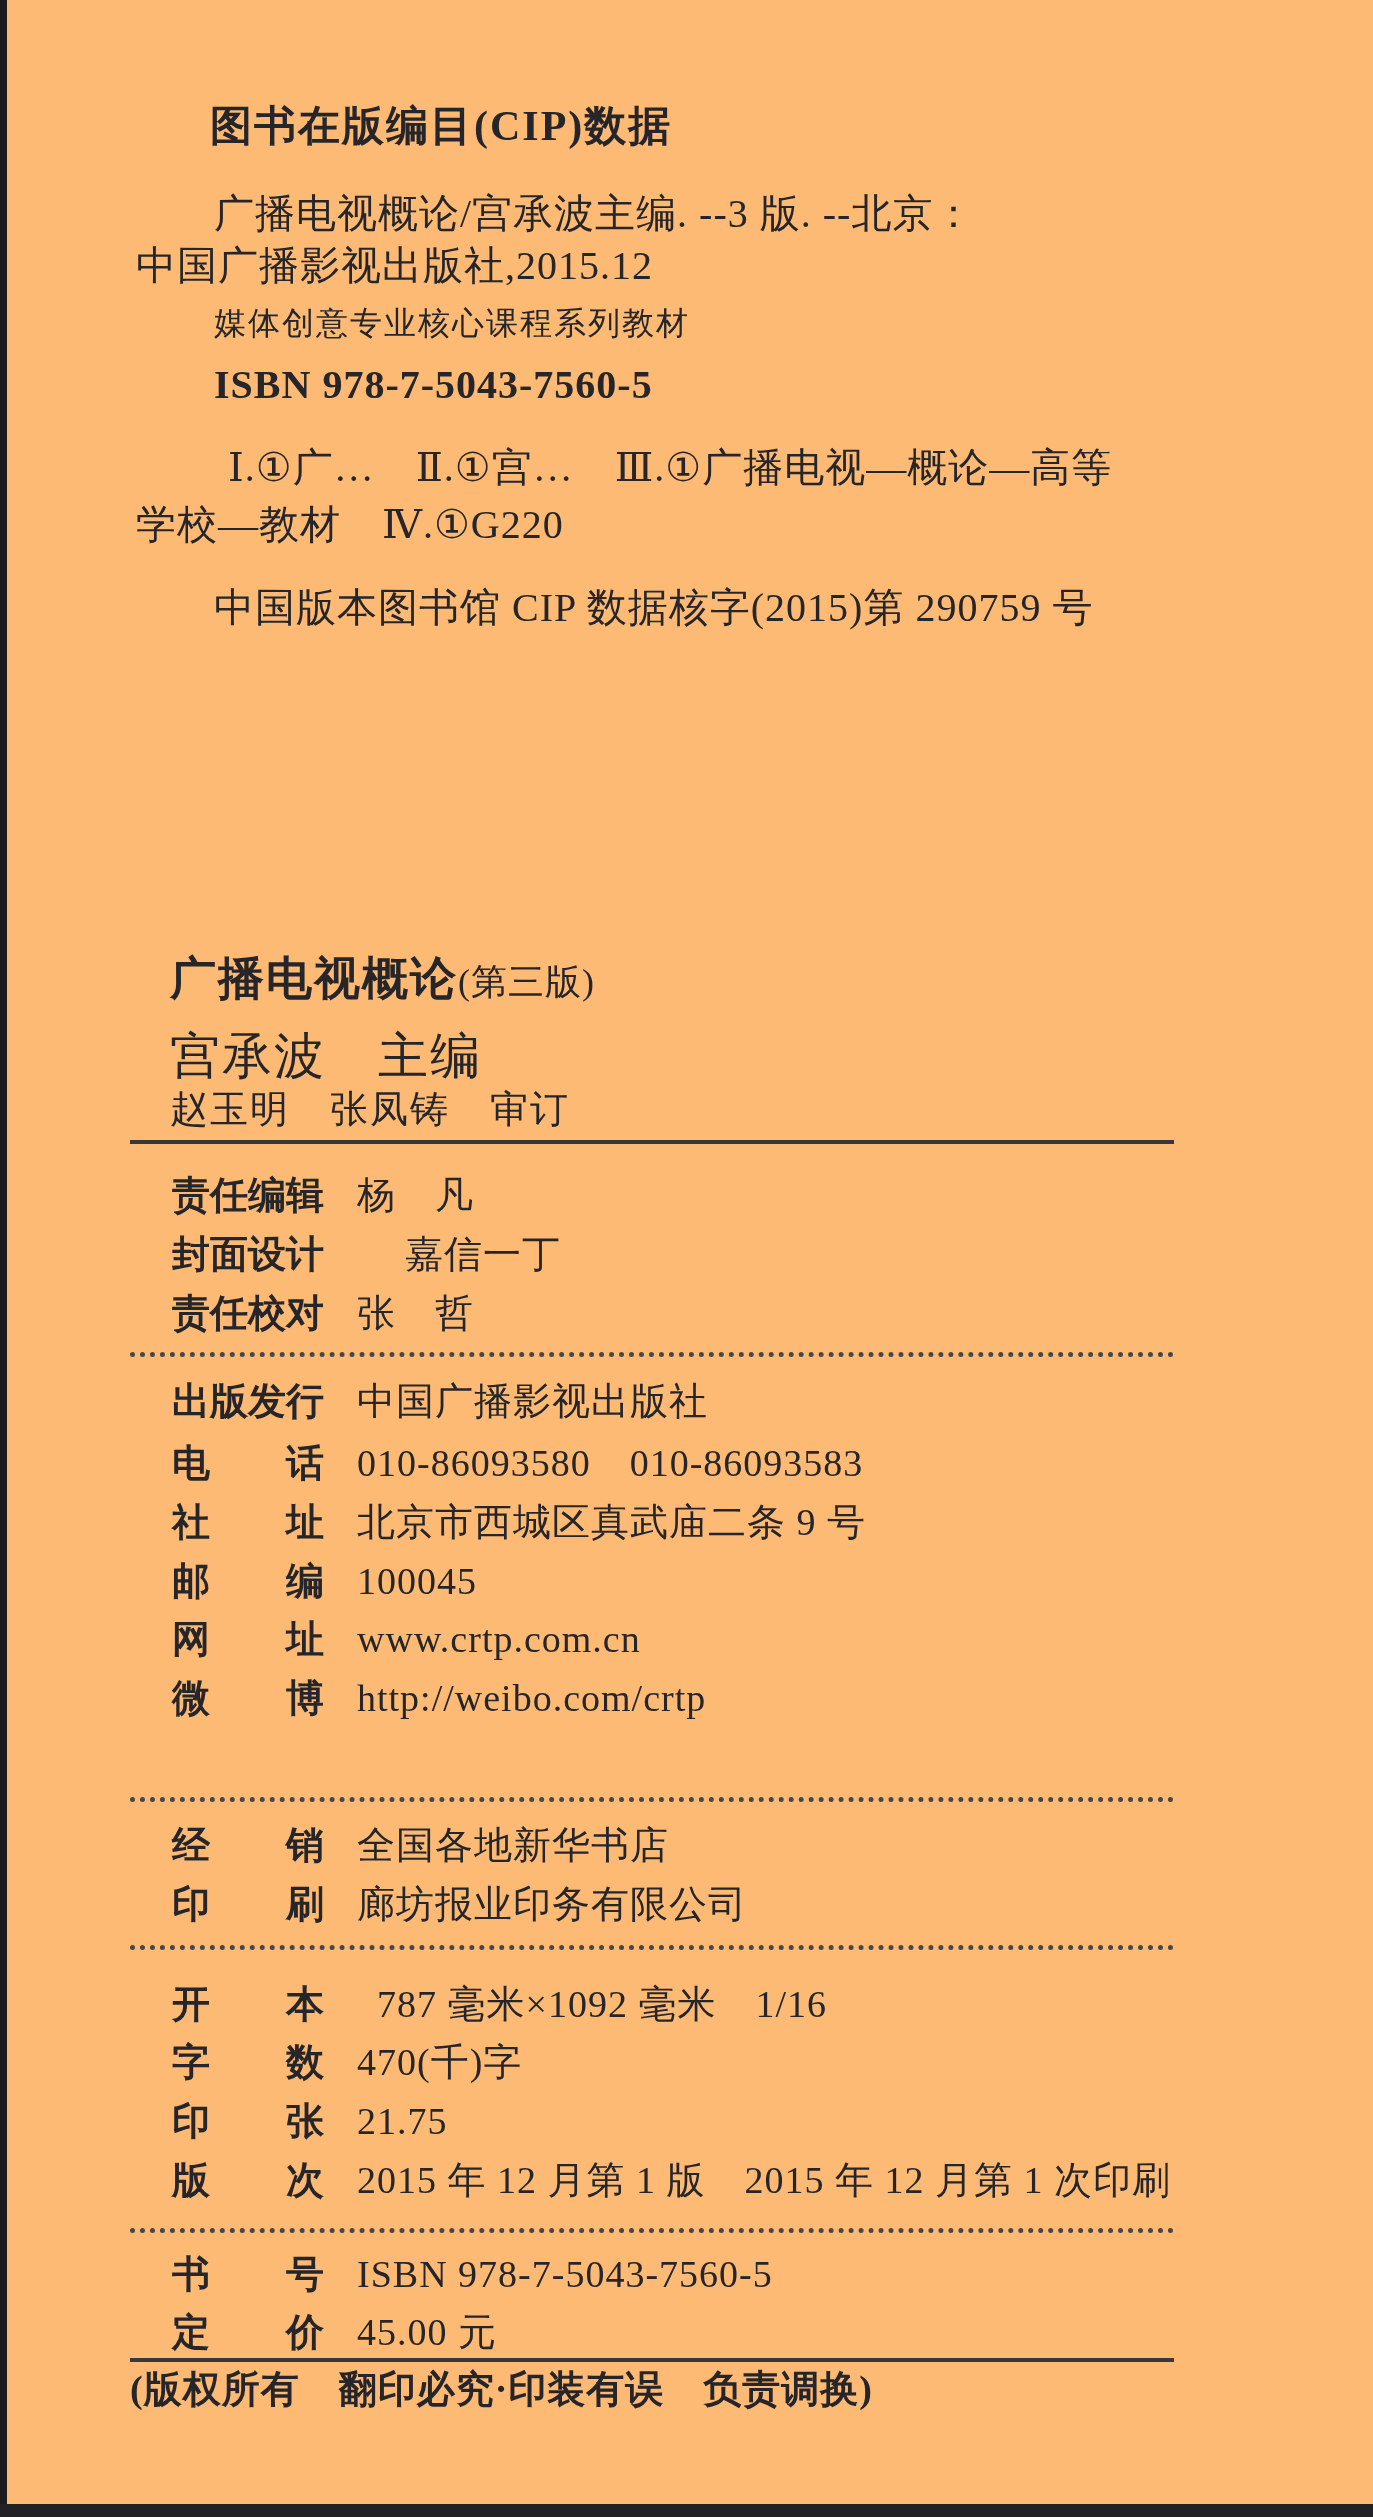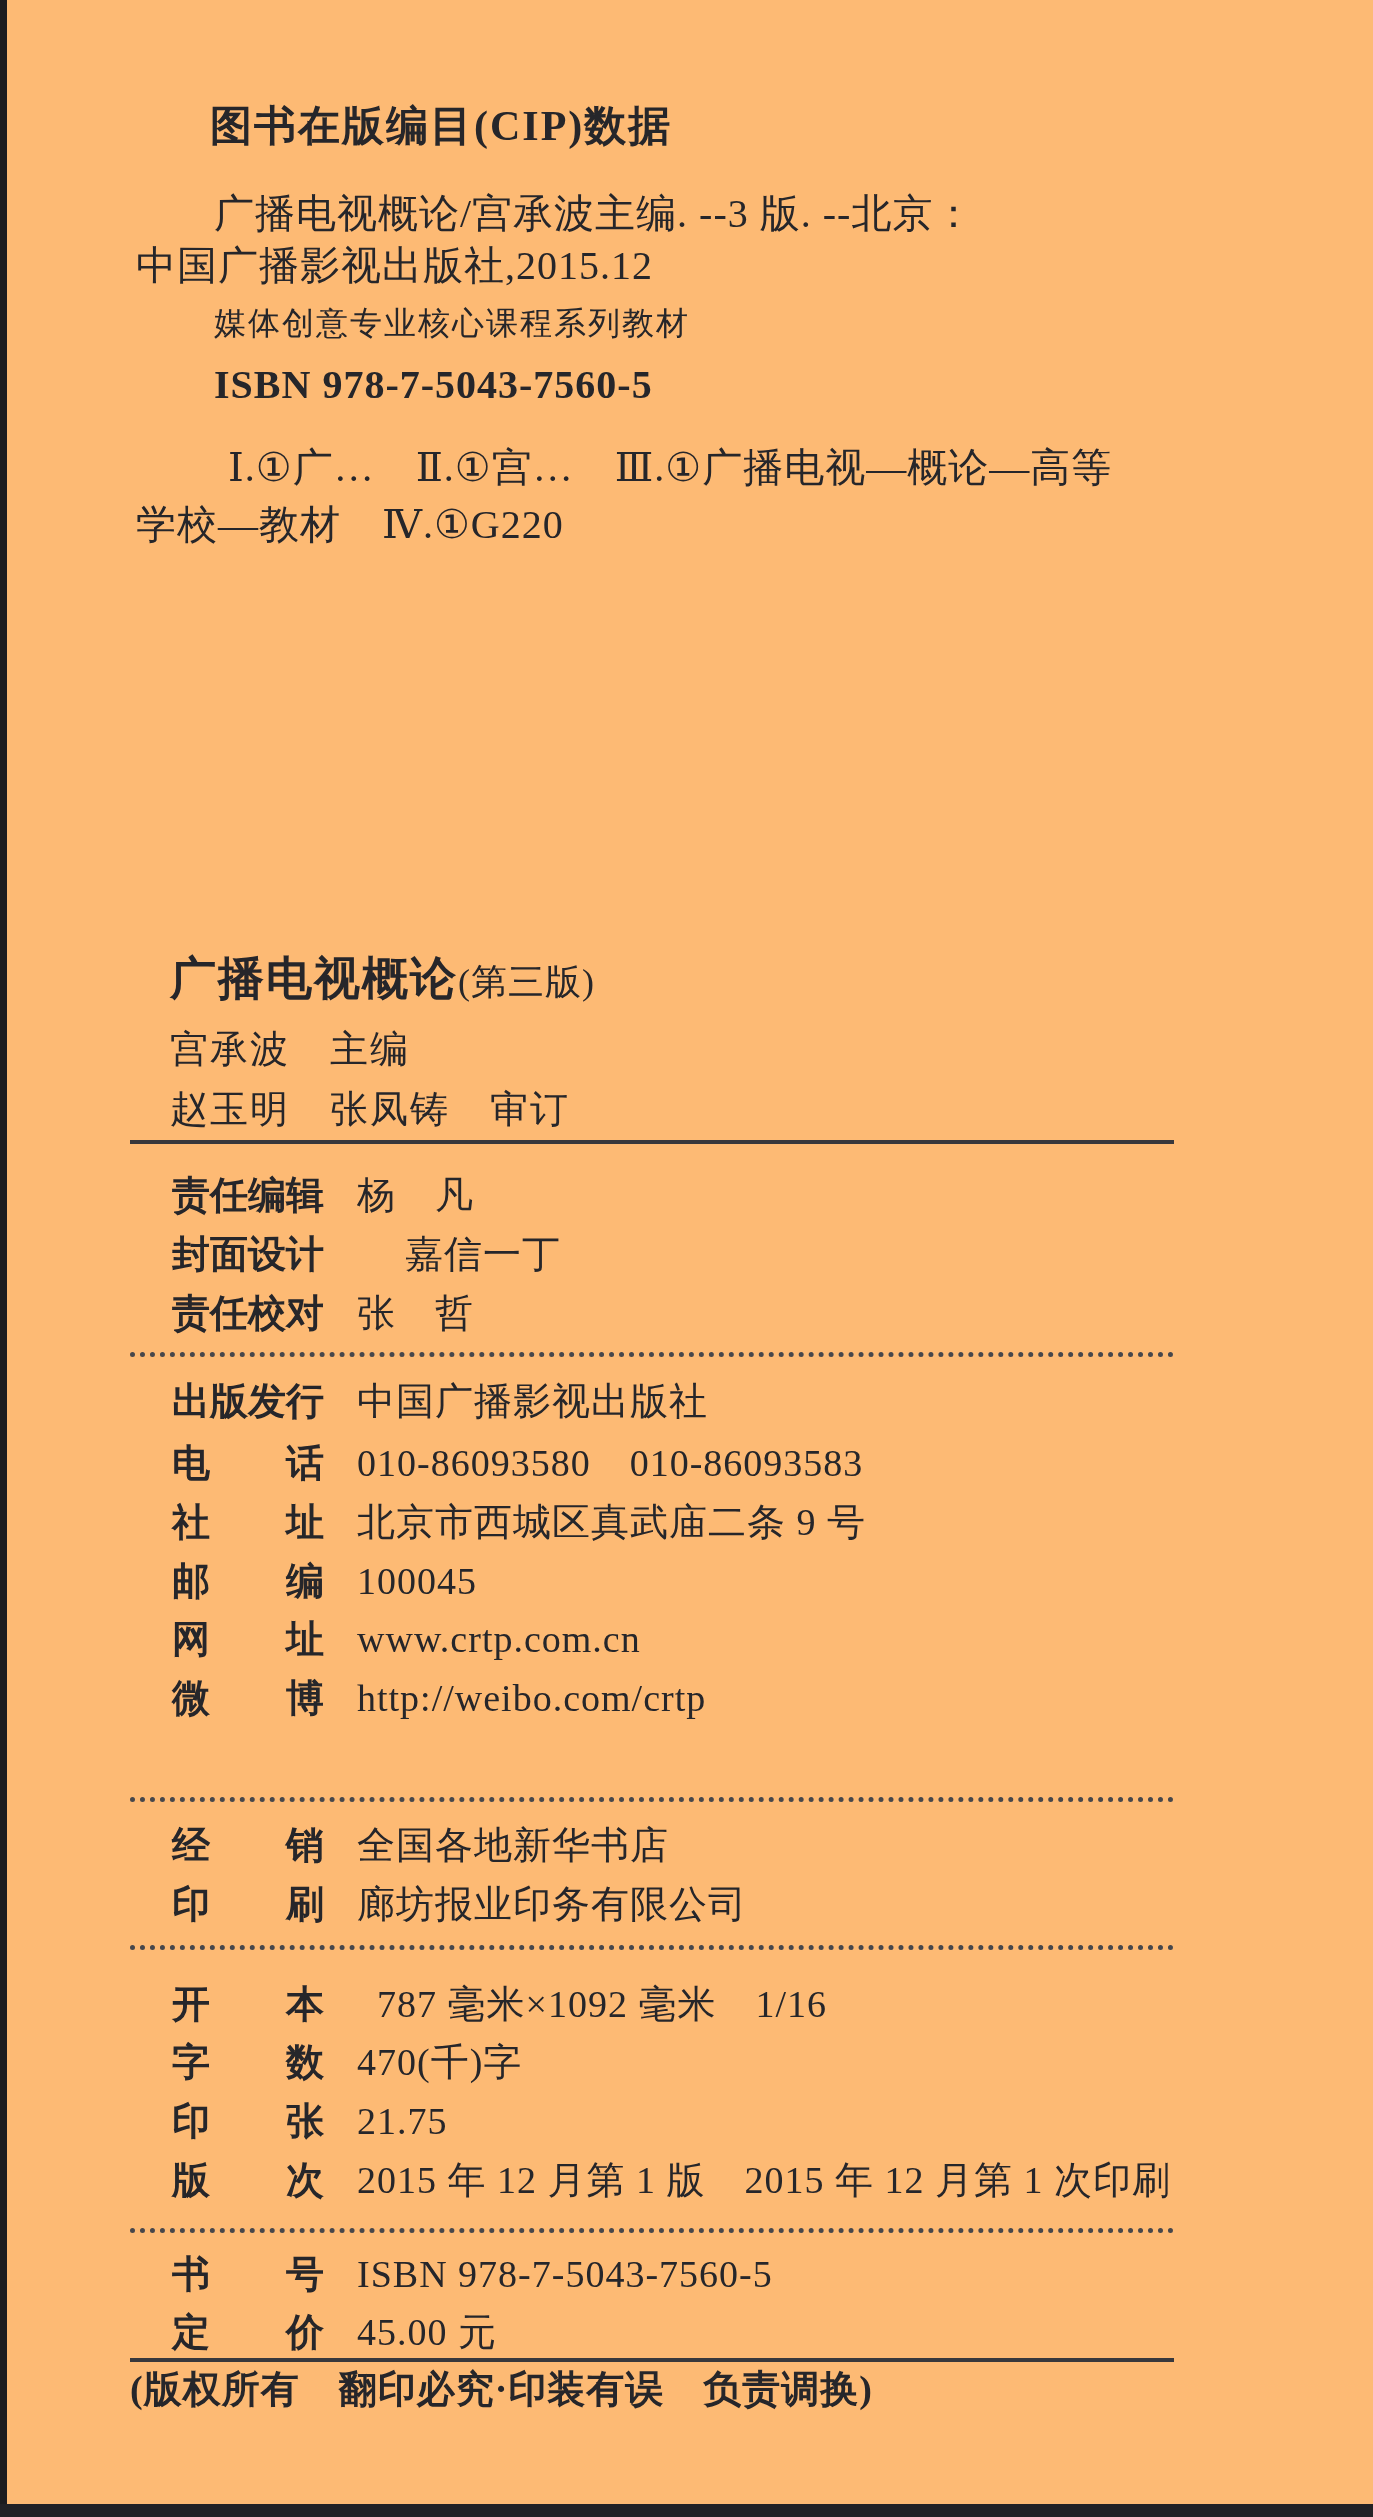--- a/index.html
+++ b/index.html
@@ -19,21 +19,21 @@
   .cip-l2{left:136px;top:244px;font-size:40px;letter-spacing:1px;}
   .cip-l3{left:214px;top:306px;font-size:32px;letter-spacing:2px;}
   .cip-l4{left:214px;top:363px;font-size:40px;font-weight:700;letter-spacing:1px;}
   .cip-l5{left:228px;top:446px;font-size:40px;letter-spacing:1px;}
   .cip-l6{left:136px;top:503px;font-size:40px;letter-spacing:1px;}
   .cip-l7{left:214px;top:586px;font-size:40px;letter-spacing:1px;}
 
   
   .book-title{left:170px;top:953px;font-size:46px;font-weight:700;letter-spacing:2px;}
   .book-title .edition{font-size:36px;font-weight:400;letter-spacing:1px;}
-  .editors{left:170px;top:1028px;font-size:38px;letter-spacing:2px;}
+  .editors{left:170px;top:1028px;font-size:50px;letter-spacing:2px;}
   .reviewers{left:170px;top:1088px;font-size:38px;letter-spacing:2px;}
 
   
   .rule{position:absolute;left:130px;width:1044px;height:0;}
   .rule-solid{border-top:4px solid #38383c;}
   .rule-dotted{border-top:5px dotted #47474b;}
   .r1{top:1140px;} .r2{top:1352px;} .r3{top:1797px;} .r4{top:1945px;}
   .r5{top:2228px;} .r6{top:2358px;}
 
   
@@ -57,20 +57,21 @@
   <div class="edge-left"></div>
   <div class="edge-bottom"></div>
 
   <div class="line cip-heading">图书在版编目(CIP)数据</div>
   <div class="line cip-l1">广播电视概论/宫承波主编. --3 版. --北京：</div>
   <div class="line cip-l2">中国广播影视出版社,2015.12</div>
   <div class="line cip-l3">媒体创意专业核心课程系列教材</div>
   <div class="line cip-l4">ISBN 978-7-5043-7560-5</div>
   <div class="line cip-l5">Ⅰ.①广…　Ⅱ.①宫…　Ⅲ.①广播电视—概论—高等</div>
   <div class="line cip-l6">学校—教材　Ⅳ.①G220</div>
+  <div class="line cip-l7">中国版本图书馆 CIP 数据核字(2015)第 290759 号</div>
 
   <div class="line book-title">
     <span>广播电视概论</span><span class="edition">(第三版)</span>
   </div>
   <div class="line editors">宫承波　主编</div>
   <div class="line reviewers">赵玉明　张凤铸　审订</div>
 
   <div class="rule rule-solid r1"></div>
 
   <div class="row st0">

